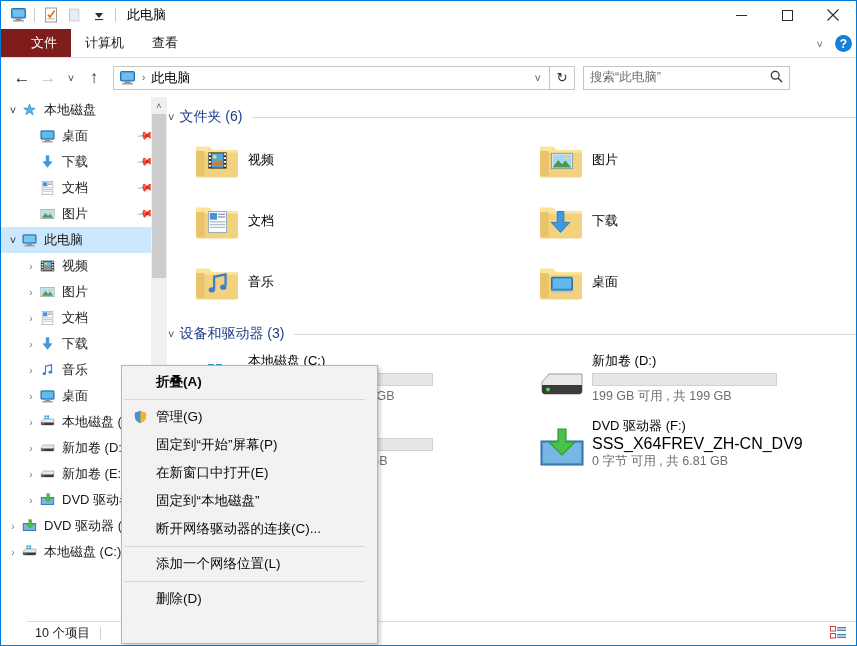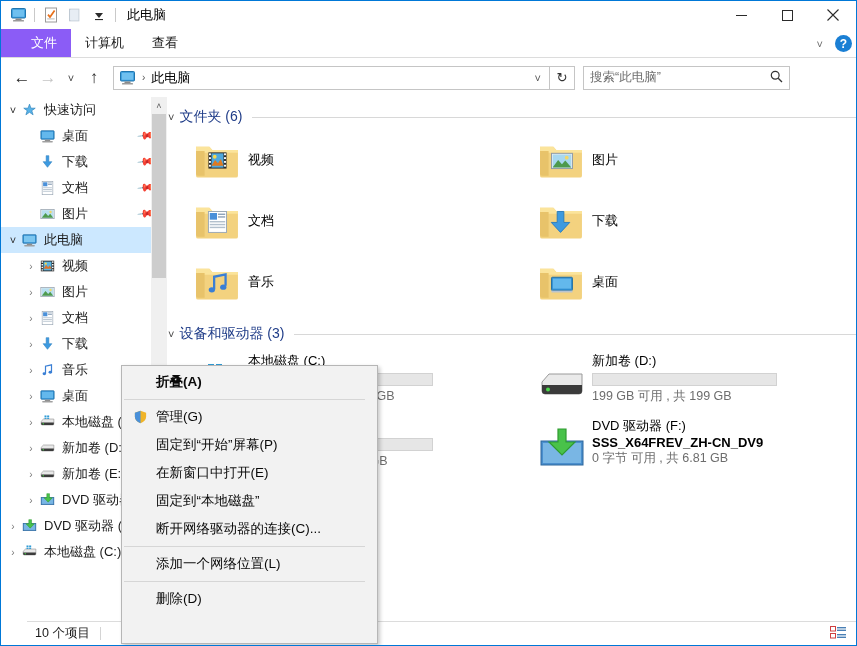--- a/index.html
+++ b/index.html
@@ -48,21 +48,21 @@
   .ribbon {
     position: absolute; left: 0; top: 28px; width: 855px; height: 29px;
     background: #ffffff;
     display: flex; align-items: stretch;
     border-bottom: 1px solid #dcdcdc;
   }
   .tab {
     display: flex; align-items: center; justify-content: center;
     padding: 0 14px; font-size: 13px; color: #1a1a1a; cursor: default;
   }
-  .tab.active { background: #8b5cf6; color: #ffffff; padding-left: 30px; }
+  .tab.active { background: #7f1d1d; color: #ffffff; padding-left: 30px; }
   .ribbon-right {
     position: absolute; right: 4px; top: 0; height: 29px;
     display: flex; align-items: center; gap: 8px;
   }
   .chev-small { font-size: 11px; color: #6b6b6b; padding: 0 4px; }
   .help-ico {
     width: 17px; height: 17px; border-radius: 50%;
     background: #1a7fd4; color: #fff; font-size: 12px;
     display: flex; align-items: center; justify-content: center;
     font-weight: bold;
@@ -174,21 +174,21 @@
   .folder-ico { width: 46px; height: 40px; flex: 0 0 46px; position: relative; }
   .folder-name { font-size: 13px; color: #000; margin-left: 8px; }
 
   .drive-cell {
     width: 50%; height: 65px; display: flex; align-items: flex-start;
     padding-left: 26px; padding-top: 4px;
   }
   .drive-ico { width: 48px; height: 44px; flex: 0 0 48px; margin-top: 10px; }
   .drive-info { margin-left: 6px; padding-top: 2px; }
   .drive-name { font-size: 13px; color: #000; white-space: nowrap; }
-  .drive-sub { font-size: 13px; color: #000; white-space: nowrap; font-weight: bold; }
+  .drive-sub { font-size: 16px; color: #000; white-space: nowrap; }
   .drive-bar {
     width: 185px; height: 13px; background: #e6e6e6;
     border: 1px solid #d2d2d2; margin: 3px 0 2px 0;
   }
   .drive-bar > i { display: block; height: 100%; }
   .drive-free { font-size: 12.5px; color: #6d6d6d; white-space: nowrap; }
 
   
   .ctxmenu {
     position: absolute; left: 120px; top: 268px; width: 257px;
@@ -320,21 +320,21 @@
 
     <div class="navpane">
       <div class="navpane-inner" id="nav-list">
           <div class="nav-item l0">
             <span class="nav-exp open">˅</span>
             <span class="nav-ico">
               <svg width="17" height="16" viewBox="0 0 24 24">
                 <path d="M12 3.2 L14.2 9.3 L20.6 9.3 L15.4 13 L17.4 19.2 L12 15.4 L6.6 19.2 L8.6 13 L3.4 9.3 L9.8 9.3 Z" fill="#58b3e8" stroke="#2a80b9" stroke-width="1"></path>
               </svg>
             </span>
-            <span class="nav-label">快速访问</span>
+            <span class="nav-label">本地磁盘</span>
           </div>
           <div class="nav-item l1">
             <span class="nav-exp"></span>
             <span class="nav-ico">
               <svg width="17" height="16" viewBox="0 0 24 24">
                 <rect x="2" y="4" width="20" height="13" rx="1.2" fill="#2e8ccf" stroke="#1f6ea3"></rect>
                 <rect x="3.6" y="5.6" width="16.8" height="9.8" fill="#63b8ec"></rect>
                 <rect x="8" y="17.6" width="8" height="2" fill="#8f8f8f"></rect>
                 <rect x="4" y="19.6" width="16" height="2" rx=".9" fill="#a0a0a0"></rect>
               </svg>

